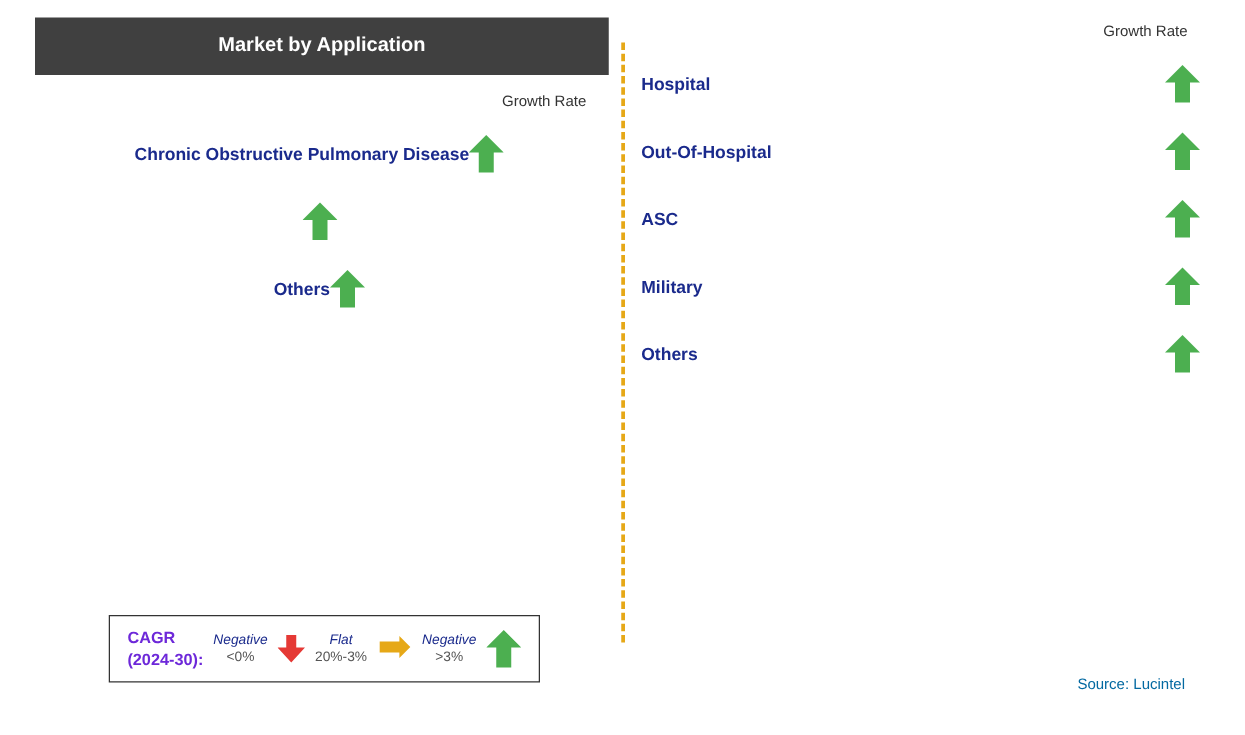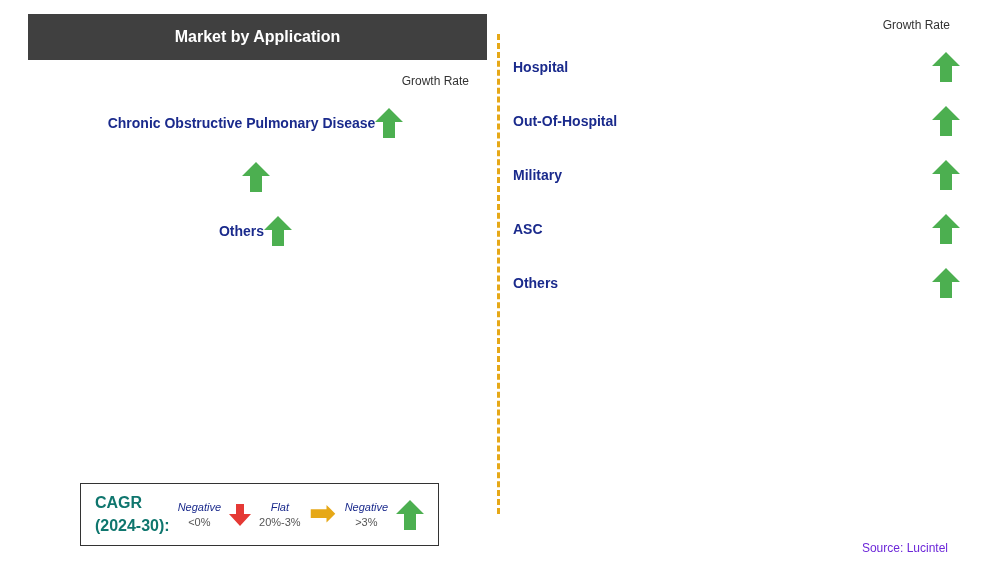--- a/index.html
+++ b/index.html
@@ -82,22 +82,22 @@
       align-items: center;
       gap: 8px;
       padding: 8px 14px;
       margin-top: auto;
       margin-bottom: 10px;
       width: fit-content;
       font-size: 12px;
     }
     .legend-cagr {
       font-weight: bold;
-      font-size: 16px;
-      color: #0f766e;
+      font-size: 13px;
+      color: #6d28d9;
       line-height: 1.4;
     }
     .legend-item {
       display: flex;
       flex-direction: column;
       align-items: center;
       font-size: 11px;
       line-height: 1.3;
     }
     .legend-item span.lbl {
@@ -113,21 +113,21 @@
       width: 22px;
       height: 26px;
     }
     .yellow-arrow-right {
       display: inline-block;
       width: 28px;
       height: 22px;
     }
     .source-text {
       font-size: 12px;
-      color: #6d28d9;
+      color: #0369a1;
       text-align: left;
       margin-top: auto;
       padding-right: 10px;
       padding-bottom: 10px;
     }
     .panel-left-bottom {
       display: flex;
       flex-direction: column;
       flex: 1;
       align-items: center;
@@ -220,29 +220,29 @@
     </div>
     <div class="item-row">
       <span class="item-label">Out-Of-Hospital</span>
       <span class="green-arrow-up">
         <svg viewBox="0 0 28 34" fill="none" xmlns="http://www.w3.org/2000/svg">
           <polygon points="14,2 28,16 20,16 20,32 8,32 8,16 0,16" fill="#4caf50"></polygon>
         </svg>
       </span>
     </div>
     <div class="item-row">
+      <span class="item-label">ASC</span>
+      <span class="green-arrow-up">
+        <svg viewBox="0 0 28 34" fill="none" xmlns="http://www.w3.org/2000/svg">
+          <polygon points="14,2 28,16 20,16 20,32 8,32 8,16 0,16" fill="#4caf50"></polygon>
+        </svg>
+      </span>
+    </div>
+    <div class="item-row">
       <span class="item-label">Military</span>
-      <span class="green-arrow-up">
-        <svg viewBox="0 0 28 34" fill="none" xmlns="http://www.w3.org/2000/svg">
-          <polygon points="14,2 28,16 20,16 20,32 8,32 8,16 0,16" fill="#4caf50"></polygon>
-        </svg>
-      </span>
-    </div>
-    <div class="item-row">
-      <span class="item-label">ASC</span>
       <span class="green-arrow-up">
         <svg viewBox="0 0 28 34" fill="none" xmlns="http://www.w3.org/2000/svg">
           <polygon points="14,2 28,16 20,16 20,32 8,32 8,16 0,16" fill="#4caf50"></polygon>
         </svg>
       </span>
     </div>
     <div class="item-row">
       <span class="item-label">Others</span>
       <span class="green-arrow-up">
         <svg viewBox="0 0 28 34" fill="none" xmlns="http://www.w3.org/2000/svg">

